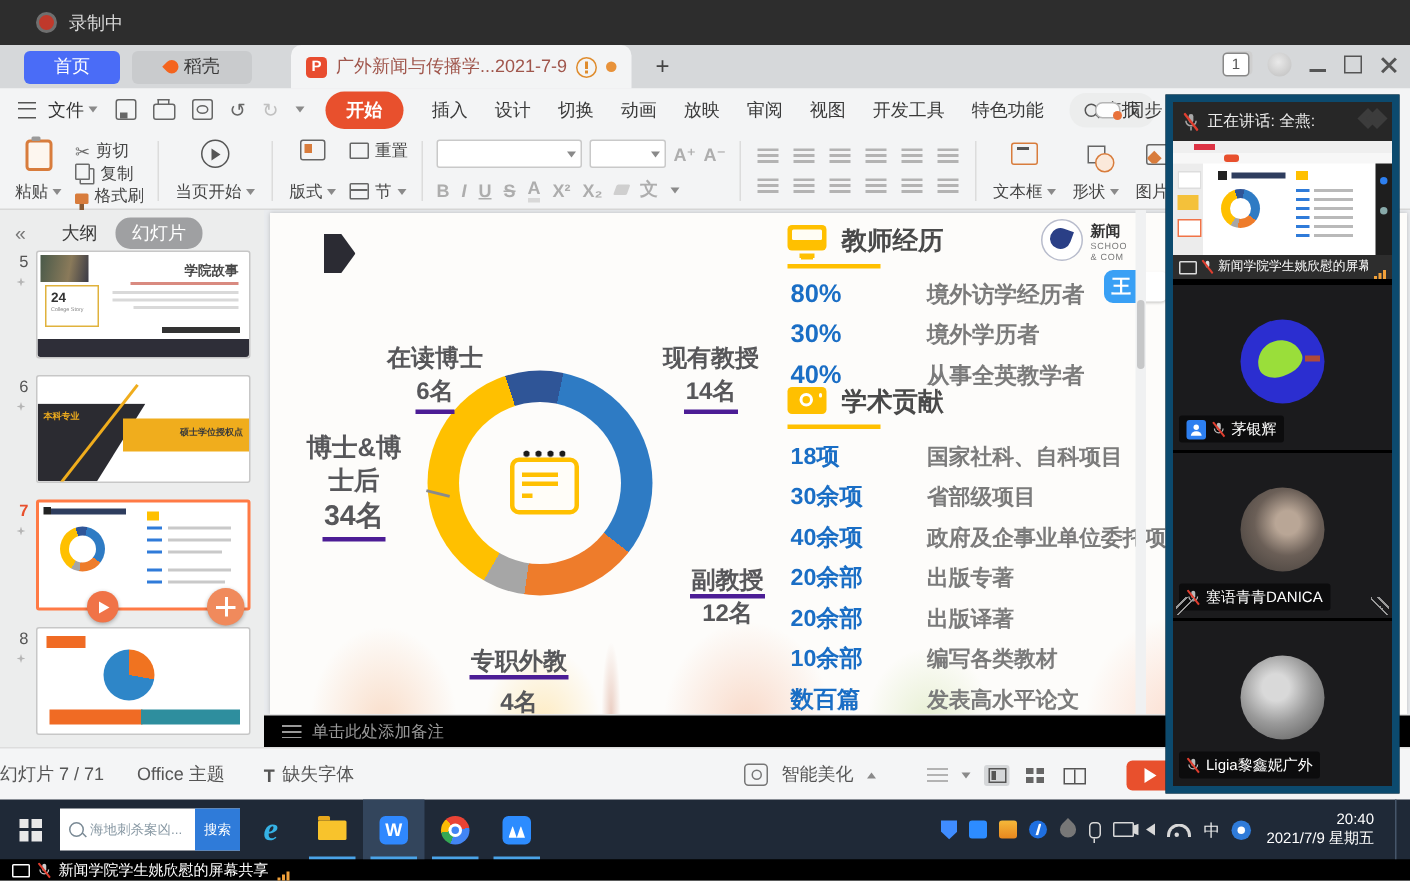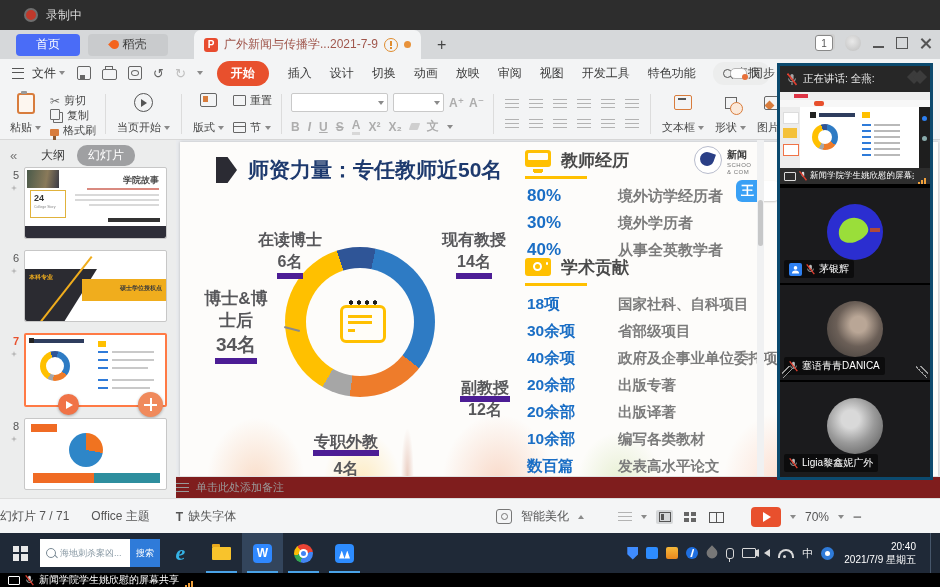--- a/index.html
+++ b/index.html
@@ -155,21 +155,21 @@
      background:conic-gradient(from -18deg,#2f5597 0 30deg,#2e7bc4 30deg 146deg,#ee7c2b 146deg 206deg,#a6a6a6 206deg 228deg,#ffc000 228deg 360deg)}
   .donut::after{content:"";position:absolute;inset:21px;background:#fdfcfa;border-radius:50%}
   .c-icon{position:absolute;left:160px;top:163px;width:40px;height:32px;border:3px solid #ffc000;border-radius:6px;background:#fffdf8}
   .c-dots{position:absolute;left:4px;top:-8px;width:30px;height:5px;background:
      radial-gradient(circle,#1a1a1a 2px,transparent 2.3px) 0 0/8px 5px repeat-x}
   .c-l1,.c-l2{position:absolute;left:5px;height:2.5px;background:#ffc000}
   .c-l1{top:7px;width:24px}.c-l2{top:13px;width:24px}
   .c-l3{position:absolute;left:5px;top:21px;width:7px;height:2.5px;background:#ffc000}
   .dl{position:absolute;text-align:center;font-weight:bold;color:#57575a;font-size:16px;line-height:1.3}
   .dl .cnt{display:inline-block;margin-top:1px}
-  .ul-y{border-bottom:6px solid #4c1d95;padding:0 1px}
+  .ul-y{border-bottom:3px solid #4c1d95;padding:0 1px}
   .conn{position:absolute;left:104px;top:186px;width:16px;height:2px;background:#8a8a8a;transform:rotate(14deg)}
   .exp-ico{position:absolute;left:345px;top:8px;width:26px;height:17px;background:#ffc000;border-radius:3px}
   .exp-ico::before{content:"";position:absolute;left:3px;top:3px;right:3px;height:7px;background:#fffdf4;border-radius:1px}
   .exp-ico::after{content:"";position:absolute;left:8px;bottom:-5px;width:10px;height:3px;background:#ffc000;box-shadow:0 2px 0 -1px #ffc000}
   .hd{position:absolute;font-size:17px;font-weight:bold;color:#4a4a4a;white-space:nowrap}
   .hd-ul{position:absolute;height:3px;background:#ffc000}
   .pct{position:absolute;color:#1a6ec5;font-size:17px;font-weight:bold;white-space:nowrap}
   .gd{position:absolute;color:#7b7b7b;font-size:15px;font-weight:bold;white-space:nowrap}
   .cam-ico{position:absolute;left:345px;top:116px;width:26px;height:18px;background:#ffc000;border-radius:3px}
   .cam-ico::before{content:"";position:absolute;left:8px;top:4px;width:9px;height:9px;border:2px solid #fff;border-radius:50%;box-sizing:border-box}
@@ -177,21 +177,21 @@
   .cnum{position:absolute;color:#1a6ec5;font-size:15.5px;font-weight:bold;white-space:nowrap}
   .cdesc{position:absolute;color:#7b7b7b;font-size:14.5px;font-weight:bold;white-space:nowrap}
   .logo{position:absolute;left:514px;top:2px;display:flex;gap:5px;align-items:center}
   .logo-circle{width:26px;height:26px;border-radius:50%;background:#fff;border:1px solid #b8bccc;position:relative;overflow:hidden}
   .logo-circle::after{content:"";position:absolute;left:5px;top:5px;width:14px;height:14px;background:#2a3f86;border-radius:50% 0 50% 50%;transform:rotate(20deg)}
   .logo-t1{font-size:10px;font-weight:bold;color:#333;line-height:1.1;white-space:nowrap}
   .logo-t2{font-size:6px;color:#777;line-height:1.2;letter-spacing:.5px;white-space:nowrap}
   .bubble{position:absolute;left:556px;top:38px;width:23px;height:22px;background:#39a0f5;border-radius:6px 2px 2px 6px;color:#fff;font-size:13px;font-weight:bold;display:flex;align-items:center;justify-content:center}
   .bubble-body{position:absolute;left:580px;top:39px;width:18px;height:20px;background:#fff;border-radius:0 4px 4px 0;box-shadow:0 1px 2px rgba(0,0,0,.2)}
   
-  .notesbar{position:absolute;left:176px;top:446px;width:764px;height:22px;background:#7f1d1d;border-top:1px solid #e2e2e2;display:flex;align-items:center;gap:7px;box-sizing:border-box;font-size:11px;color:#9a9a9a}
+  .notesbar{position:absolute;left:176px;top:446px;width:764px;height:22px;background:#000000;border-top:1px solid #e2e2e2;display:flex;align-items:center;gap:7px;padding-left:12px;box-sizing:border-box;font-size:11px;color:#9a9a9a}
   .i-notes{width:13px;height:9px;background:repeating-linear-gradient(#999 0 1.4px,transparent 1.4px 4px)}
   .statusbar{position:absolute;left:0;top:468px;width:940px;height:35px;background:#f4f5f6;border-top:1px solid #ddd;display:flex;align-items:center;font-size:12px;color:#555}
   .st-item{margin-left:22px;white-space:nowrap}
   .t-ico{font-weight:bold;color:#555;margin-left:26px}
   .sb-right{position:absolute;left:496px;display:flex;align-items:center;gap:9px}
   .i-beaut{width:14px;height:13px;border:1.5px solid #777;border-radius:3px;position:relative}
   .i-beaut::after{content:"";position:absolute;left:4px;top:3px;width:5px;height:5px;border-radius:50%;border:1.3px solid #777}
   .v-ic{width:17px;height:14px;display:inline-block;position:relative}
   .v-normal{background:#d5d7d9;border-radius:2px}
   .v-normal::after{content:"";position:absolute;left:3px;top:2.5px;width:10px;height:8px;border:1.2px solid #555;background:linear-gradient(#555,#555) 1px 1px/3px 6px no-repeat}
@@ -200,21 +200,21 @@
      linear-gradient(#666,#666) 9px 2px/5px 4px no-repeat,
      linear-gradient(#666,#666) 2px 8px/5px 4px no-repeat,
      linear-gradient(#666,#666) 9px 8px/5px 4px no-repeat}
   .v-book::after{content:"";position:absolute;left:1px;top:2px;width:13px;height:9px;border:1.2px solid #555;background:linear-gradient(#555,#555) 6px 0/1.2px 9px no-repeat}
   .play-pill{width:30px;height:20px;background:#e8502d;border-radius:4px;display:flex;align-items:center;justify-content:center}
   .play-pill::after{content:"";border-left:8px solid #fff;border-top:5px solid transparent;border-bottom:5px solid transparent;margin-left:2px}
   .minus{color:#888;font-size:15px;font-weight:bold}
   .wps-scroll{position:absolute;left:757px;top:110px;width:7px;height:336px;background:#f0f1f2}
   .wps-thumb{position:absolute;left:1px;top:60px;width:5px;height:46px;background:#c6c7c8;border-radius:3px}
   
-  .conf{position:absolute;left:777px;top:63px;width:156px;height:417px;background:#141414;border:3px solid #0c4a6e;box-sizing:border-box;display:flex;flex-direction:column;z-index:5}
+  .conf{position:absolute;left:777px;top:63px;width:156px;height:466px;background:#141414;border:5px solid #0c4a6e;box-sizing:border-box;display:flex;flex-direction:column;z-index:5}
   .conf-head{height:26px;background:#272727;display:flex;align-items:center;gap:6px;padding:0 7px;position:relative;flex:none}
   .conf-speak{color:#ececec;font-size:10.5px;white-space:nowrap}
   .wm{position:absolute;right:5px;top:6px;display:flex}
   .wm i{width:10px;height:10px;background:#3c3c3c;transform:rotate(45deg);margin-left:-4px;display:block}
   .share-thumb{height:92px;background:#fff;position:relative;overflow:hidden;flex:none;border-bottom:2px solid #000}
   .stp{position:absolute}
   .st-cap{position:absolute;left:0;right:0;bottom:0;height:16px;background:rgba(8,8,8,.85);display:flex;align-items:center;gap:3px;padding:0 4px;box-sizing:border-box}
   .st-cap-txt{color:#fff;font-size:8.5px;white-space:nowrap;overflow:hidden;flex:1}
   .sigbars i{display:inline-block;width:2px;background:#f0a03a;margin-left:1px;vertical-align:bottom}
   .tiles{flex:1;display:flex;flex-direction:column}
@@ -549,21 +549,20 @@
       </div>
     </div>
 
   </div>
 
   <div class="canvas"></div>
   <div class="slide">
     <div class="sky"></div>
     <div class="s-title">
       <span class="s-arrow"></span>
-      <span class="s-title-txt">师资力量：专任教师近50名</span>
     </div>
 
     <div class="donut"></div>
     <div class="c-icon">
       <span class="c-dots"></span>
         <span class="c-l1"></span>
         <span class="c-l2"></span>
         <span class="c-l3"></span>
     </div>
     <div class="conn"></div>

